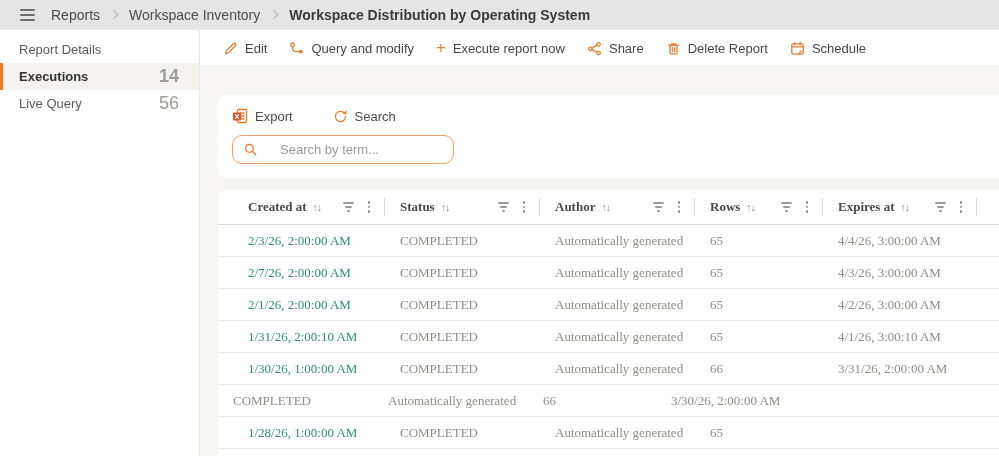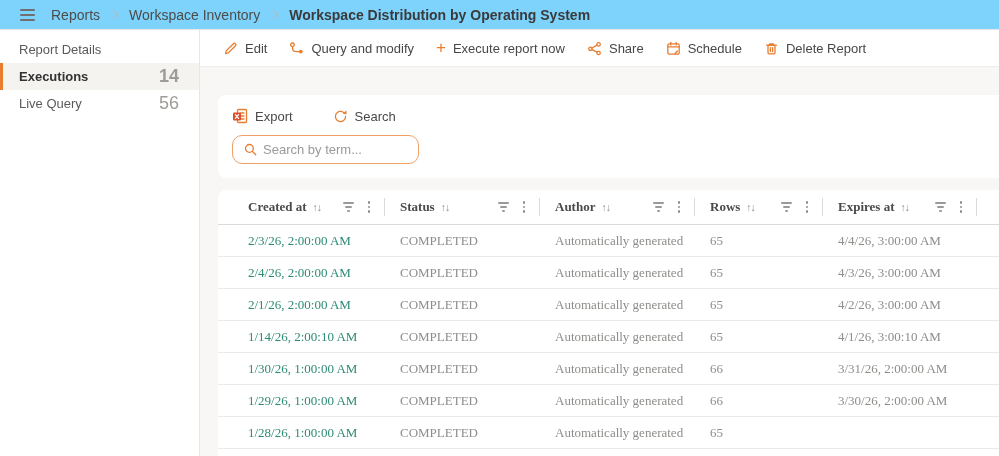--- a/index.html
+++ b/index.html
@@ -7,21 +7,21 @@
     --txt-dark:#3a3a3a; --txt-mid:#4c4c4c; --txt-soft:#5a5a5a; --txt-gray:#8f8d8a;
     --icon-gray:#9a9a9a; --bd-light:#e9e7e4; --bd-row:#eceae7; --band:#f8f7f5;
   }
   *{margin:0;padding:0;box-sizing:border-box;}
   html,body{width:999px;height:456px;overflow:hidden;background:#fff;
     font-family:"Liberation Sans","DejaVu Sans",sans-serif;font-size:13px;color:var(--txt-mid);}
   .app{width:999px;height:456px;display:flex;flex-direction:column;}
 
   
   .topbar{height:30px;flex:0 0 30px;display:flex;align-items:center;padding-left:20px;
-    border-bottom:1px solid var(--bd-light);background:#7dd3fc;}
+    border-bottom:1px solid var(--bd-light);background:#e5e5e5;}
   .burger{display:flex;flex-direction:column;gap:3px;width:15px;cursor:pointer;margin-right:16px;}
   .burger span{height:2px;background:#6f6f6f;border-radius:1px;}
   .crumbs{display:flex;align-items:center;font-size:14px;}
   .crumb{color:var(--txt-mid);}
   .crumb.current{color:var(--txt-dark);font-weight:700;}
   .chev{width:7px;height:7px;border-top:1.5px solid #b8b8b8;border-right:1.5px solid #b8b8b8;
     transform:rotate(45deg);margin:0 12px 0 10px;flex:0 0 auto;}
 
   
   .split{flex:1;display:flex;min-height:0;}
@@ -42,22 +42,22 @@
 
   
   .band{flex:1;background:var(--band);padding:28px 0 0 18px;display:flex;flex-direction:column;min-height:0;}
   .card{background:#fff;}
   .card.top{flex:0 0 83px;border-radius:8px 0 0 8px;padding:11px 0 0 14px;}
   .card.table{flex:1;border-radius:8px 0 0 0;margin-top:12px;display:flex;flex-direction:column;min-height:0;overflow:hidden;font-family:Liberation Serif, serif;}
 
   .list-actions{display:flex;align-items:center;gap:40px;height:20px;}
   .la-btn{display:flex;align-items:center;gap:7px;color:#4a4a4a;cursor:pointer;}
 
-  .search-box{margin-top:9px;width:187px;height:29px;border:1px solid #f0a067;border-radius:10px;
-    display:flex;align-items:center;padding:0 10px;gap:5px;background:#fff;justify-content:center;}
+  .search-box{margin-top:9px;width:222px;height:29px;border:1px solid #f0a067;border-radius:10px;
+    display:flex;align-items:center;padding:0 10px;gap:22px;background:#fff;justify-content:center;}
   .search-box input{border:none;outline:none;flex:1;font-size:13px;color:#6a6a6a;
     font-family:inherit;background:transparent;min-width:0;}
   .search-box input::placeholder{color:#9a9a9a;}
 
   
   .thead{height:35px;flex:0 0 35px;display:flex;border-bottom:1px solid #dcdad7;}
   .th{display:flex;align-items:center;padding-left:15px;}
   .th .hlabel{font-weight:700;color:#4a4a4a;cursor:pointer;}
   .sort{font-size:10.5px;color:#8f8f8f;letter-spacing:-1px;margin-left:6px;cursor:pointer;}
   .hsp{flex:1;}
@@ -156,36 +156,36 @@
                 <circle class="st" cx="3.4" cy="7.8" r="1.7"></circle>
                 <circle class="st" cx="11.6" cy="12" r="1.7"></circle>
                 <path class="st" d="M5 7L10 4.1M5 8.7l5 2.5"></path>
               </svg>
           </span>
           <span>Share</span>
         </div>
         <div class="tb-btn">
           <span class="ic">
             <svg width="15" height="15" viewBox="0 0 15 15">
+                <path class="st" d="M2.6 4.2h9.8M5.7 4.2V2.8h3.6v1.4"></path>
+                <rect class="st" x="4" y="4.2" width="7" height="8.6" rx="1"></rect>
+                <path class="st" d="M6.4 6.6v4M8.6 6.6v4"></path>
+              </svg>
+          </span>
+          <span>Delete Report</span>
+        </div>
+        <div class="tb-btn">
+          <span class="ic">
+            <svg width="15" height="15" viewBox="0 0 15 15">
                 <rect class="st" x="1.8" y="2.8" width="11.4" height="10.4" rx="1.4"></rect>
                 <path class="st" d="M4.8 1.3v2.6M10.2 1.3v2.6M1.8 5.9h11.4"></path>
                 <path class="fl" d="M8.6 11.9l2.6-2.6 1 1-2.6 2.6-1.3.3z"></path>
               </svg>
           </span>
           <span>Schedule</span>
-        </div>
-        <div class="tb-btn">
-          <span class="ic">
-            <svg width="15" height="15" viewBox="0 0 15 15">
-                <path class="st" d="M2.6 4.2h9.8M5.7 4.2V2.8h3.6v1.4"></path>
-                <rect class="st" x="4" y="4.2" width="7" height="8.6" rx="1"></rect>
-                <path class="st" d="M6.4 6.6v4M8.6 6.6v4"></path>
-              </svg>
-          </span>
-          <span>Delete Report</span>
         </div>
       </div>
 
       <div class="band">
 
         <div class="card top">
           <div class="list-actions">
             <div class="la-btn">
               <span class="ic">
                 <svg width="16" height="16" viewBox="0 0 16 16">
@@ -304,49 +304,48 @@
           </div>
 
           <div class="trow">
             <div class="td c0 date">2/3/26, 2:00:00 AM</div>
             <div class="td c1">COMPLETED</div>
             <div class="td c2">Automatically generated</div>
             <div class="td c3">65</div>
             <div class="td c4">4/4/26, 3:00:00 AM</div>
           </div>
           <div class="trow">
-            <div class="td c0 date">2/4/26, 2:00:00 AM</div>
+            <div class="td c0 date">2/7/26, 2:00:00 AM</div>
             <div class="td c1">COMPLETED</div>
             <div class="td c2">Automatically generated</div>
             <div class="td c3">65</div>
             <div class="td c4">4/3/26, 3:00:00 AM</div>
           </div>
           <div class="trow">
             <div class="td c0 date">2/1/26, 2:00:00 AM</div>
             <div class="td c1">COMPLETED</div>
             <div class="td c2">Automatically generated</div>
             <div class="td c3">65</div>
             <div class="td c4">4/2/26, 3:00:00 AM</div>
           </div>
           <div class="trow">
-            <div class="td c0 date">1/14/26, 2:00:10 AM</div>
+            <div class="td c0 date">1/31/26, 2:00:10 AM</div>
             <div class="td c1">COMPLETED</div>
             <div class="td c2">Automatically generated</div>
             <div class="td c3">65</div>
             <div class="td c4">4/1/26, 3:00:10 AM</div>
           </div>
           <div class="trow">
             <div class="td c0 date">1/30/26, 1:00:00 AM</div>
             <div class="td c1">COMPLETED</div>
             <div class="td c2">Automatically generated</div>
             <div class="td c3">66</div>
             <div class="td c4">3/31/26, 2:00:00 AM</div>
           </div>
           <div class="trow">
-            <div class="td c0 date">1/29/26, 1:00:00 AM</div>
             <div class="td c1">COMPLETED</div>
             <div class="td c2">Automatically generated</div>
             <div class="td c3">66</div>
             <div class="td c4">3/30/26, 2:00:00 AM</div>
           </div>
           <div class="trow">
             <div class="td c0 date">1/28/26, 1:00:00 AM</div>
             <div class="td c1">COMPLETED</div>
             <div class="td c2">Automatically generated</div>
             <div class="td c3">65</div>

